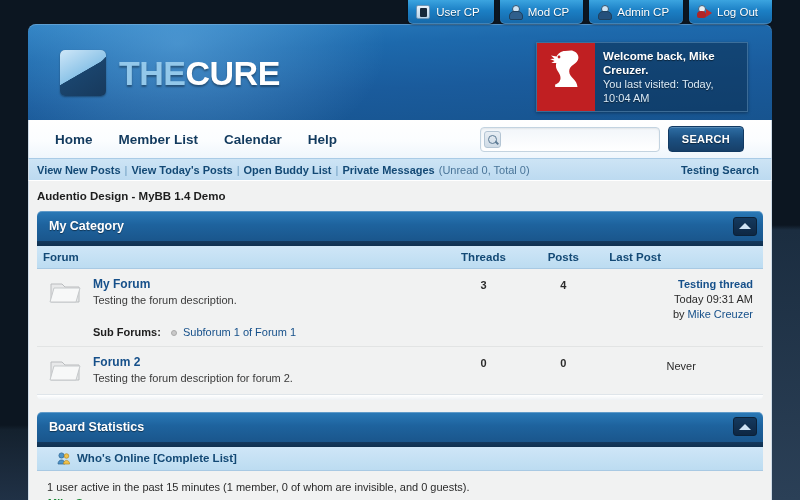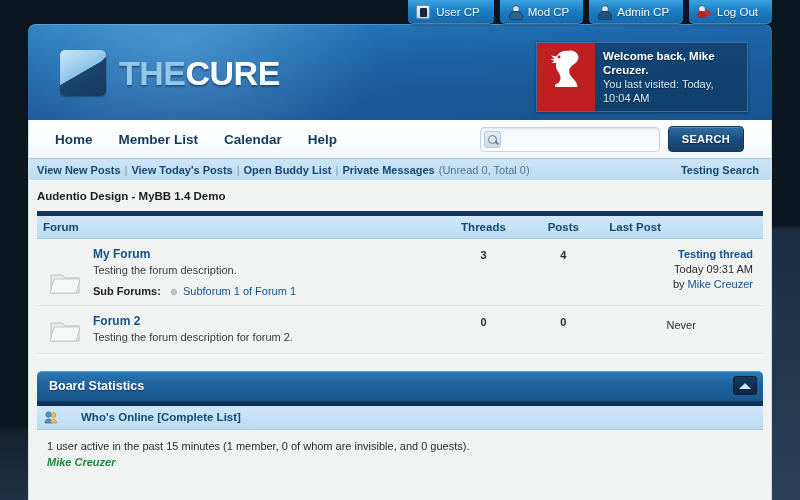--- a/index.html
+++ b/index.html
@@ -250,29 +250,29 @@
   }
   table.forumtable th.c { text-align: center; }
   table.forumtable td {
     background: #f1f2f2;
     padding: 8px 6px;
     vertical-align: top;
     border-bottom: 1px solid #e2e4e4;
     font-size: 11px; color: #2b2b2b;
   }
   table.forumtable tr:last-child td { border-bottom: none; }
-  .forum-cell { display: flex; gap: 10px; align-items: flex-end; padding-left: 6px; }
+  .forum-cell { display: flex; gap: 10px; align-items: flex-start; padding-left: 6px; }
   .folder-ico { flex: 0 0 34px; width: 34px; height: 28px; position: relative; margin-top: 1px; }
   .folder-ico svg { display: block; }
   .forum-name {
     color: #16508a; font-size: 12px; font-weight: bold; text-decoration: none;
     display: block; margin-bottom: 2px; cursor: pointer;
   }
   .forum-desc { color: #3a3a3a; font-size: 11px; line-height: 15px; }
-  .subforums { font-size: 11px; margin-top: 7px; }
+  .subforums { font-size: 11px; margin-top: 18px; }
   .subforums b { color: #1d1d1d; }
   .subforums .dot {
     display: inline-block; width: 6px; height: 6px; border-radius: 50%;
     background: #c9c9c9; border: 1px solid #a9a9a9; margin: 0 3px 0 7px;
   }
   .subforums a { color: #16508a; text-decoration: none; cursor: pointer; }
   .numcell { text-align: center; font-size: 13px; font-weight: bold; color: #1d1d1d; padding-top: 10px !important; }
   .lastpost { text-align: right; padding-right: 10px !important; font-size: 11px; line-height: 15px; color: #3a3a3a; }
   .lastpost a.lp-title { color: #16508a; font-weight: bold; text-decoration: none; display:block; cursor: pointer; }
   .lastpost a.lp-user { color: #16508a; text-decoration: none; cursor: pointer;}
@@ -282,22 +282,22 @@
     background: linear-gradient(180deg,#ffffff,#eef2f5);
     border-top: 1px solid #dfe5ea;
     border-radius: 0 0 5px 5px;
   }
 
   
   .stat-row-head {
     height: 24px;
     background: linear-gradient(180deg, #cfe6f7 0%, #bcdcf1 100%);
     border-bottom: 1px solid #a8c9e3;
-    display: flex; align-items: center; gap: 23px;
-    padding-left: 7px;
+    display: flex; align-items: center; gap: 6px;
+    padding-left: 20px;
   }
   .stat-row-head a {
     color: #134975; font-size: 11.5px; font-weight: bold; text-decoration: none; cursor: pointer;
   }
   .stat-body {
     background: #f1f2f2; padding: 8px 10px 9px 10px;
     font-size: 11px; color: #2b2b2b; line-height: 16px;
   }
   .stat-body .green {
     color: #1a8a36; font-weight: bold; font-style: italic; text-decoration: none; cursor: pointer;
@@ -380,20 +380,26 @@
     <a>Private Messages</a>
     <span class="muted">(Unread 0,  Total 0)</span>
     <a class="right">Testing Search</a>
   </div>
 
   <div class="content">
 
     <div class="breadcrumb">Audentio Design - MyBB 1.4 Demo</div>
 
     <div class="panel">
+      <div class="cat-header">
+        <span class="ctitle">My Category</span>
+        <span class="collapse-btn">
+          <span class="chev-up"></span>
+        </span>
+      </div>
       <div class="cat-strip"></div>
 
       <table class="forumtable">
         <tbody>
             <tr>
           <th style="width:56%">Forum</th>
           <th class="c" style="width:11%">Threads</th>
           <th class="c" style="width:11%">Posts</th>
           <th style="width:22%">Last Post</th>
         </tr>

